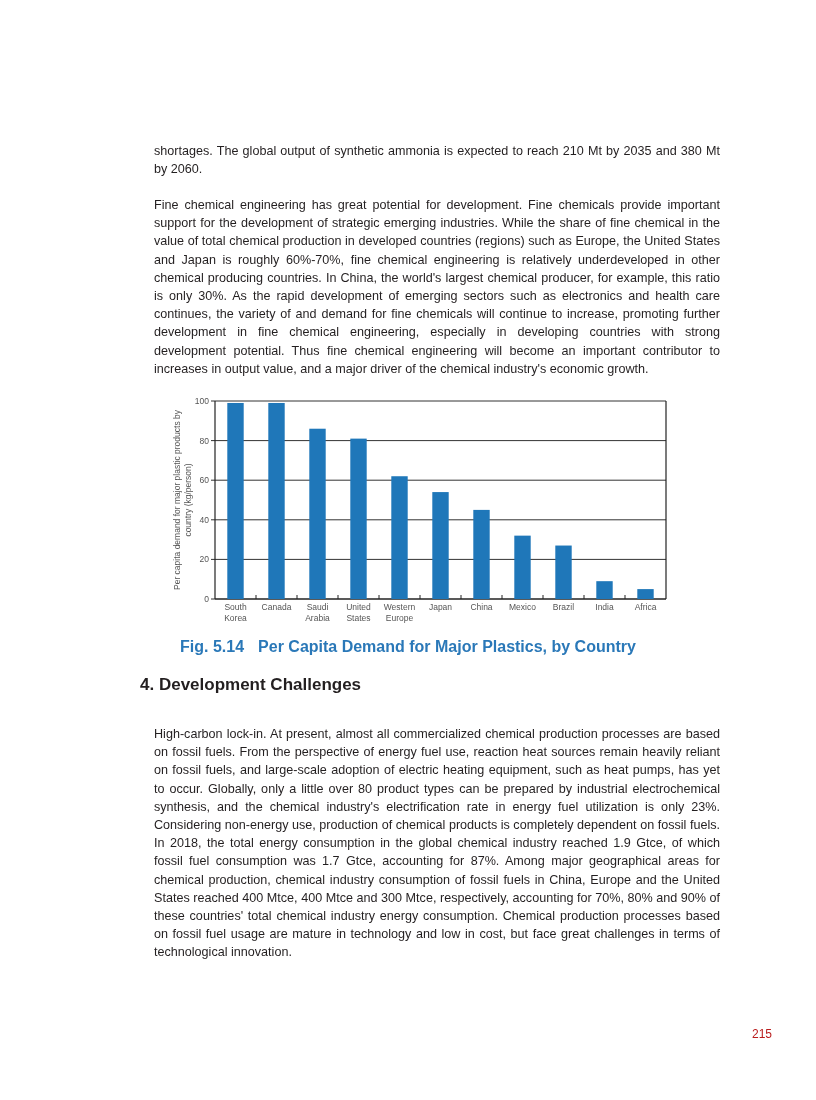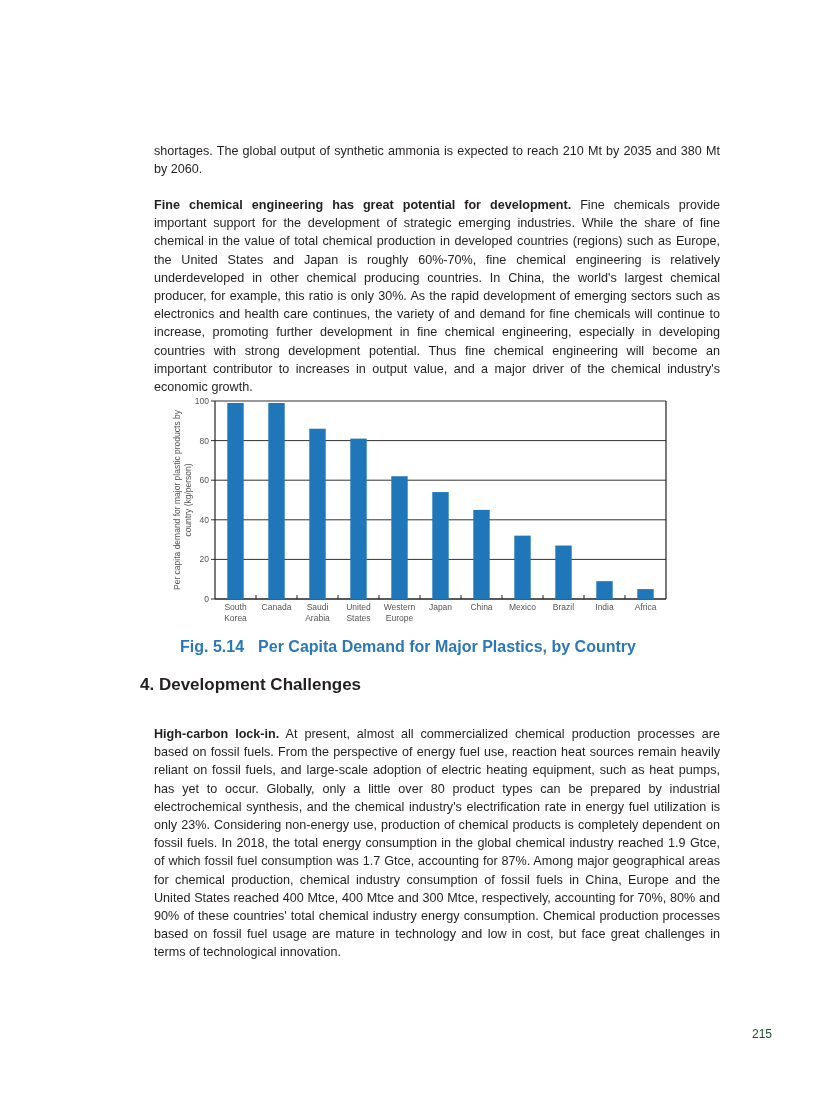--- a/index.html
+++ b/index.html
@@ -1,25 +1,25 @@
 <!DOCTYPE html>
 <html><head>
 <meta charset="utf-8">
 <style>
   html, body { margin: 0; padding: 0; background: #ffffff; }
   body { width: 816px; height: 1100px; position: relative; font-family: "Liberation Sans", sans-serif; color: #231f20; }
   .para { position: absolute; left: 138px; width: 566px; font-size: 12.6px; line-height: 18.2px; text-align: justify; margin: 16px; }
-  .para b { font-weight: bold; }
+  .para b { font-weight: normal; }
   #p1 { top: 126px; }
   #p2 { top: 180px; }
   #heading { position: absolute; left: 138px; top: 673px; font-size: 17px; font-weight: bold; margin: 2px; }
   #p3 { top: 709px; }
   #caption { position: absolute; left: 0; width: 816px; top: 638px; text-align: center; font-size: 16px; font-weight: bold; color: #2a78b8; }
   #caption .num { margin-right: 14px; }
-  #pagenum { position: absolute; left: 752px; top: 1027px; font-size: 12px; color: #14532d; }
+  #pagenum { position: absolute; left: 752px; top: 1027px; font-size: 12px; color: #b91c1c; }
   #chart { position: absolute; left: 160px; top: 392px; }
   .tick-label { font-size: 8.5px; fill: #555; font-family: "Liberation Sans", sans-serif; }
   .ylabel { font-size: 8.5px; fill: #555; font-family: "Liberation Sans", sans-serif; }
 </style>
 </head>
 <body>
 
 <p class="para" id="p1">shortages. The global output of synthetic ammonia is expected to reach 210 Mt by 2035 and 380 Mt by 2060.</p>
 
 <p class="para" id="p2"><b>Fine chemical engineering has great potential for development.</b><span> Fine chemicals provide important support for the development of strategic emerging industries. While the share of fine chemical in the value of total chemical production in developed countries (regions) such as Europe, the United States and Japan is roughly 60%-70%, fine chemical engineering is relatively underdeveloped in other chemical producing countries. In China, the world's largest chemical producer, for example, this ratio is only 30%. As the rapid development of emerging sectors such as electronics and health care continues, the variety of and demand for fine chemicals will continue to increase, promoting further development in fine chemical engineering, especially in developing countries with strong development potential. Thus fine chemical engineering will become an important contributor to increases in output value, and a major driver of the chemical industry's economic growth.</span></p>

